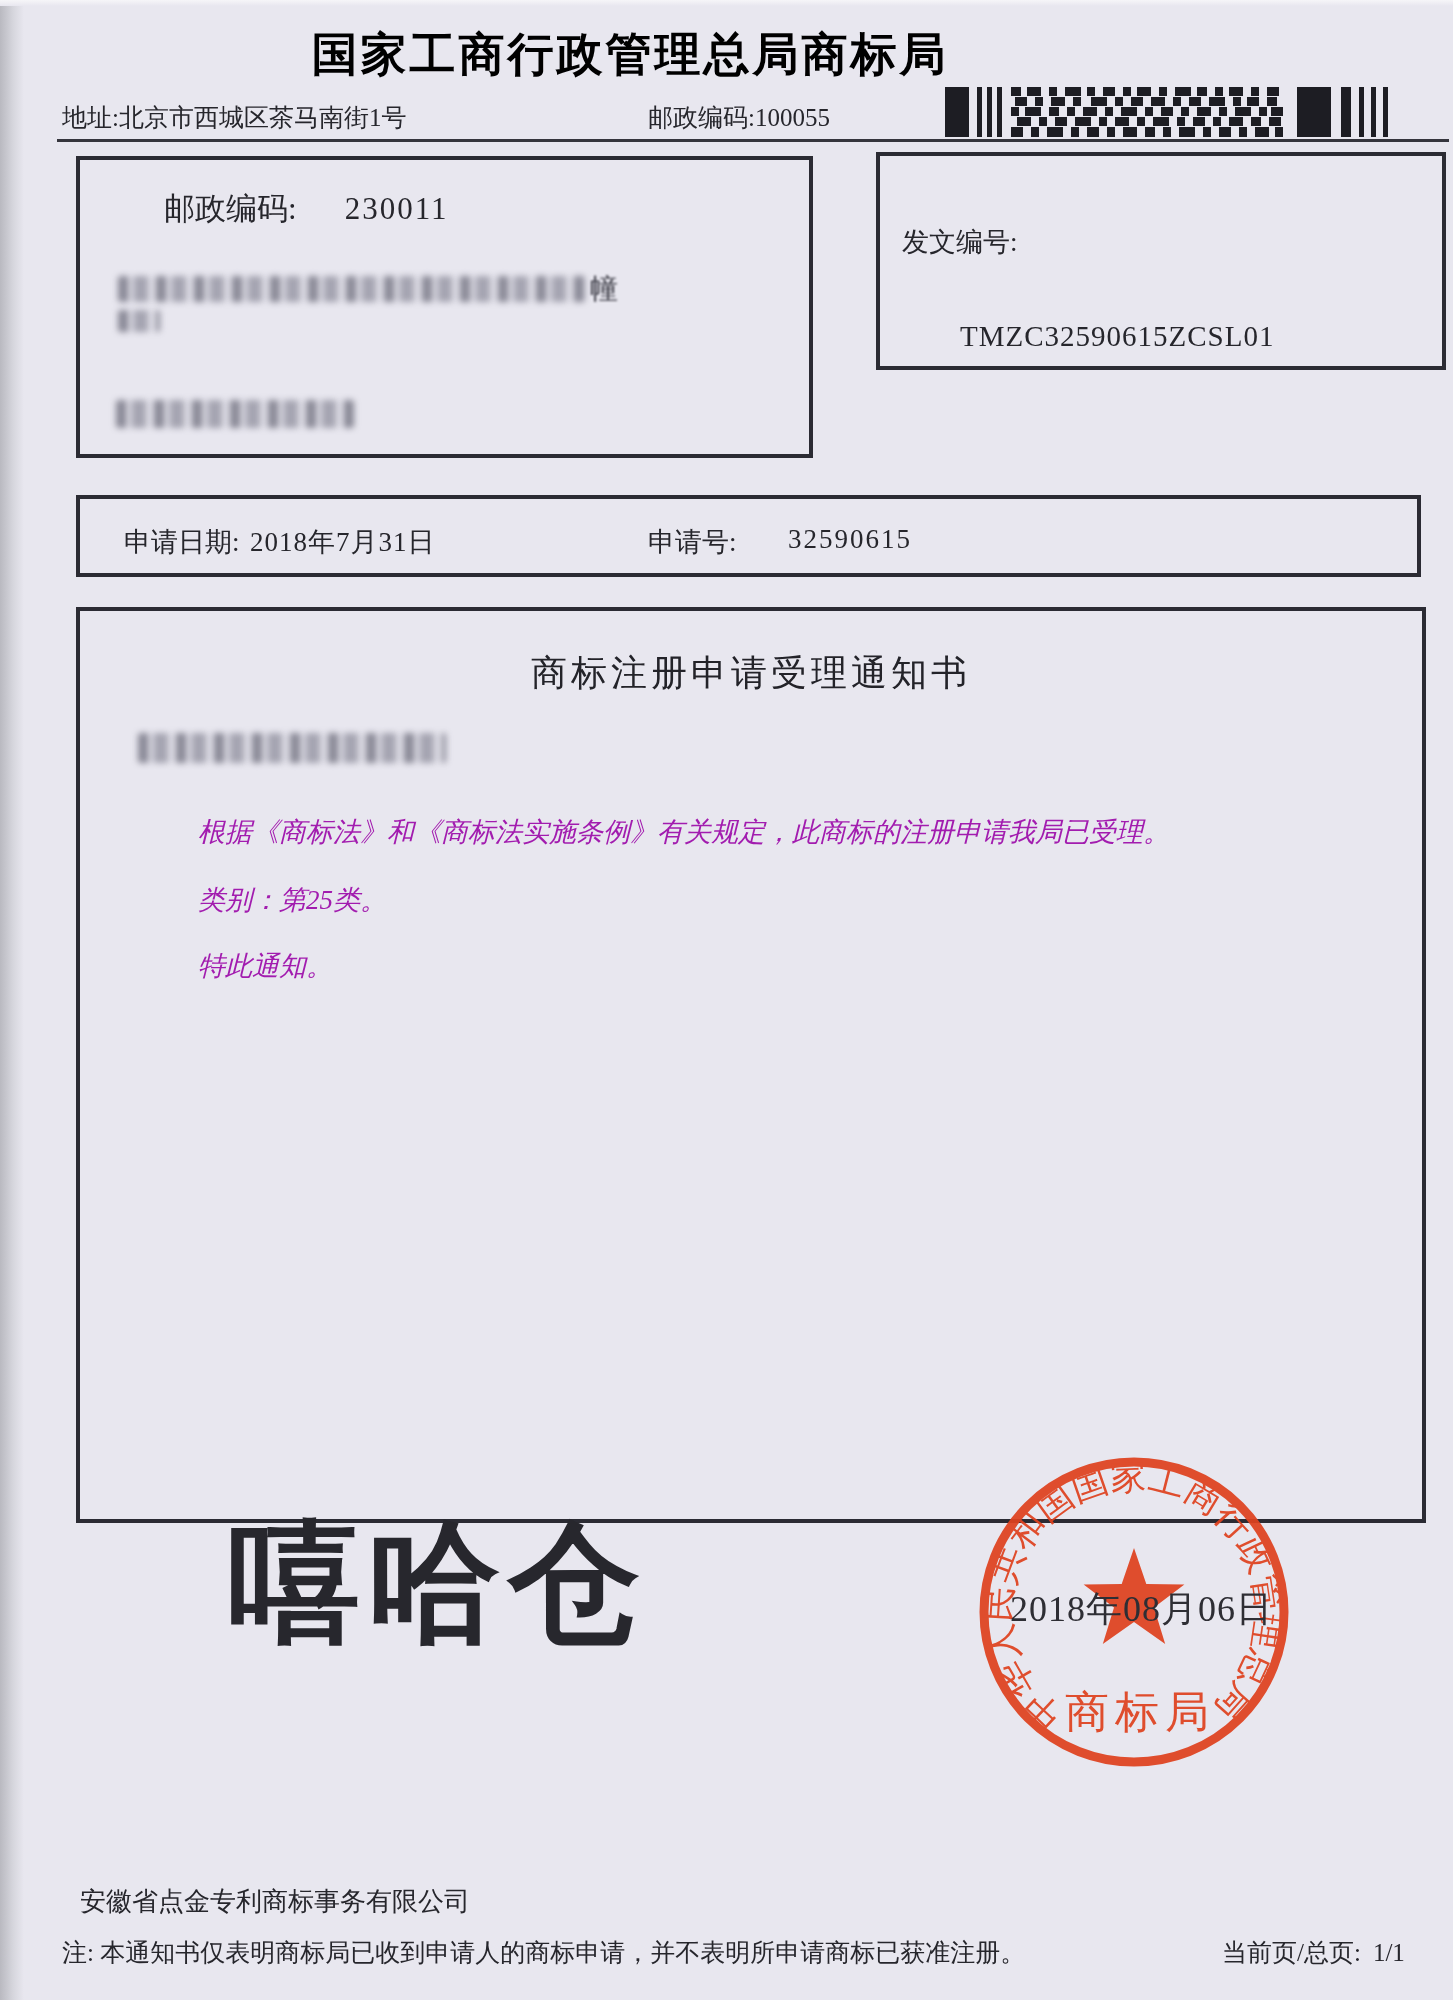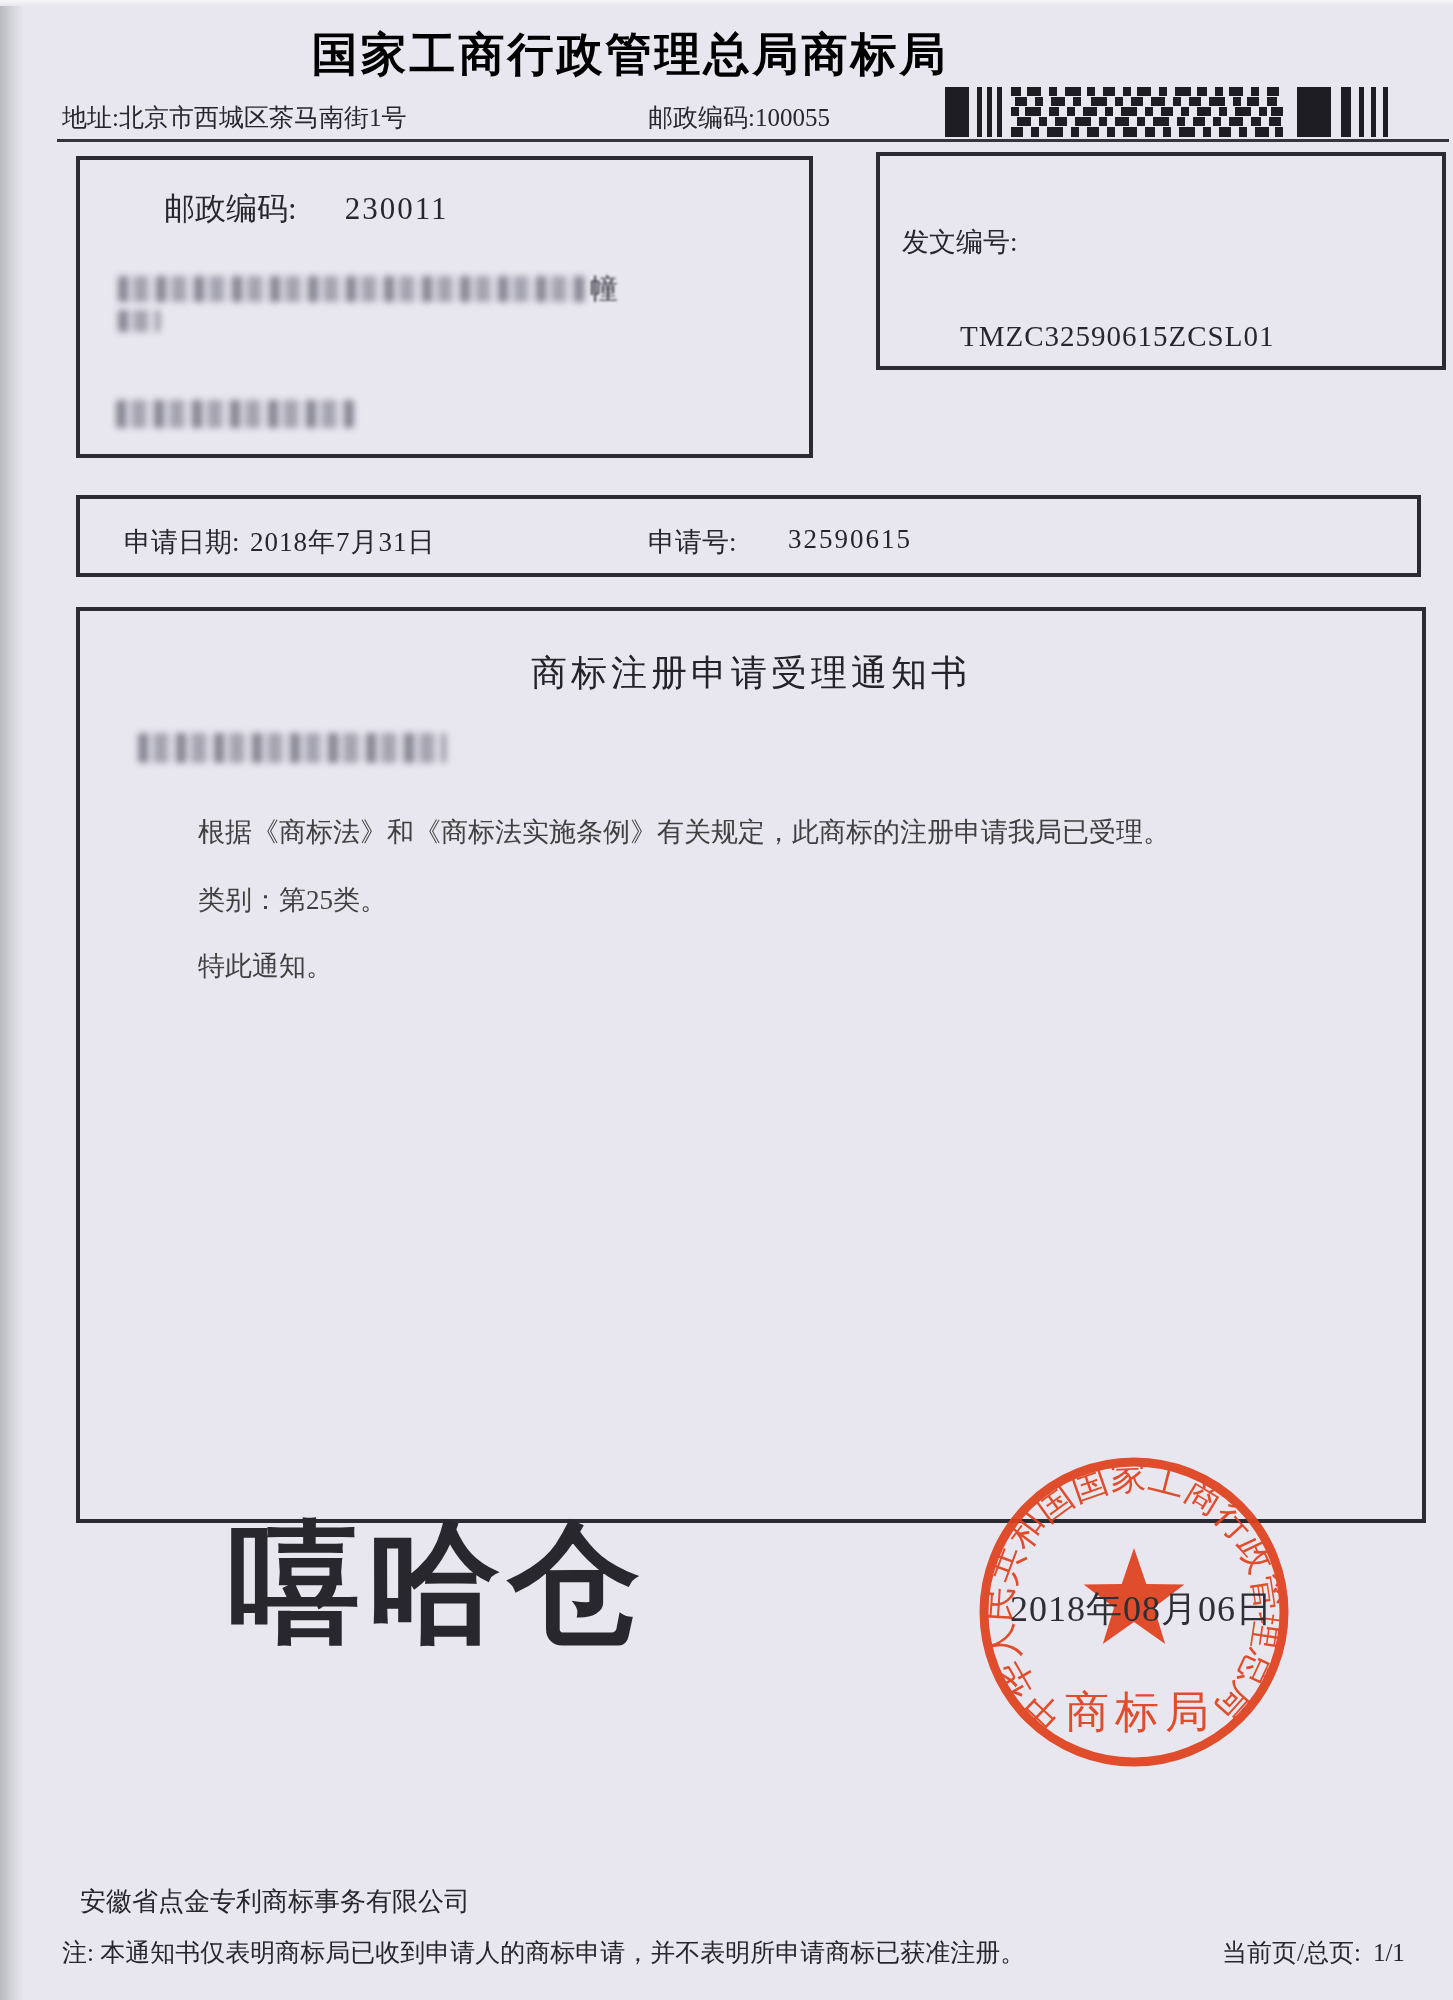--- a/index.html
+++ b/index.html
@@ -57,21 +57,21 @@
   .doc-value { position:absolute; left:80px; top:164px; font-size:29px; letter-spacing:1px; }
 
   .app-item { position:absolute; top:25px; font-size:27px; white-space:nowrap; }
   .ap-dl { left:44px; }  .ap-dv { left:170px; letter-spacing:1px; }
   .ap-nl { left:568px; } .ap-nv { left:708px; letter-spacing:2px; }
 
   .notice-title {
     position:absolute; left:0; top:38px; width:100%;
     text-align:center; font-size:36px; letter-spacing:4px; color:#232329;
   }
-  .notice-p { position:absolute; left:118px; font-size:27px; white-space:nowrap; color:#404040; }
+  .notice-p { position:absolute; left:118px; font-size:27px; white-space:nowrap; color:#a21caf;font-style:italic; }
   .p1 { top:203px; } .p2 { top:271px; } .p3 { top:337px; }
 
   .trademark {
     position:absolute; left:148px; top:894px;
     font-size:132px; font-weight:bold; letter-spacing:8px;
     color:#27272d; line-height:1.2; white-space:nowrap;
   }
 
   .seal { position:absolute; left:884px; top:831px; opacity:.93; }
   .seal-date {

